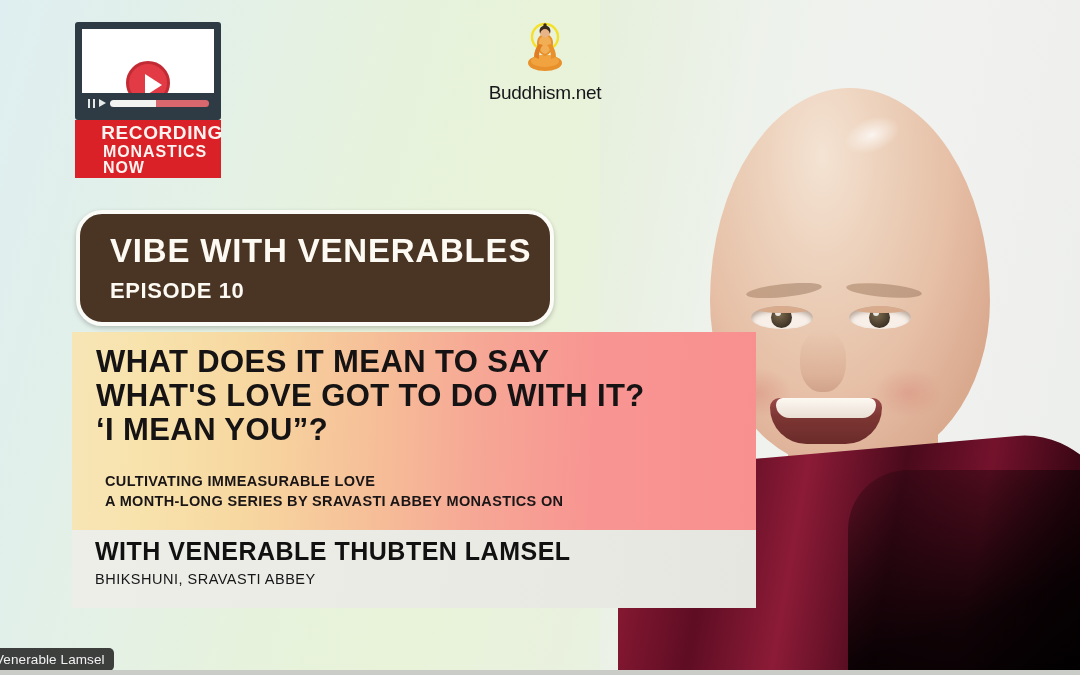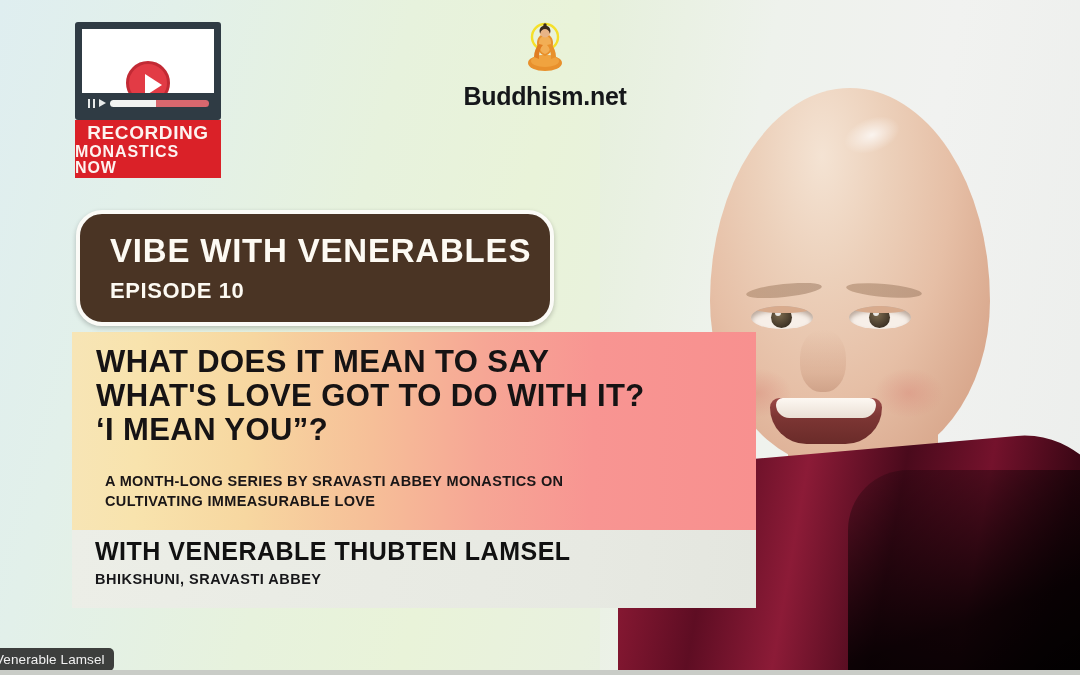--- a/index.html
+++ b/index.html
@@ -224,21 +224,21 @@
     color: #111;
     font-weight: 700;
     font-size: 25px;
     letter-spacing: .5px;
     line-height: 1.05;
   }
   .presenter-sub {
     position: absolute;
     left: 95px; top: 571px;
     color: #17171a;
-    font-weight: 700;
+    font-weight: 400;
     font-size: 14.5px;
     letter-spacing: .5px;
   }
 
   
   .plaque {
     position: absolute;
     left: 76px; top: 210px;
     width: 478px; height: 116px;
     background: #4a3424;
@@ -333,20 +333,21 @@
   .rec-badge {
     position: absolute;
     left: 0; top: 98px;
     width: 146px; height: 58px;
     background: #da2128;
     display: flex;
     flex-direction: column;
     align-items: center;
     justify-content: center;
     gap: 2px;
+    padding-left: 28px;
   }
   .rec-line1 {
     color: #fdf3f0;
     font-weight: 700;
     font-size: 19px;
     letter-spacing: .6px;
     line-height: 1;
   }
   .rec-line2 {
     color: #fdf3f0;
@@ -363,22 +364,22 @@
     width: 180px;
     text-align: center;
   }
   .brand-figure {
     position: relative;
     width: 60px; height: 60px;
     margin: 0 auto 2px;
   }
   .brand-name {
     color: #15171a;
-    font-weight: 700;
-    font-size: 25px;
+    font-weight: 400;
+    font-size: 19px;
     letter-spacing: -.3px;
     font-family: "Liberation Sans", sans-serif;
   }
 
   
   .nametag {
     position: absolute;
     left: -14px; top: 648px;
     height: 23px;
     padding: 0 9px 0 9px;
@@ -478,22 +479,22 @@
     <div class="plaque-ep">EPISODE 10</div>
   </div>
 
   <div class="headline">
     <div>WHAT DOES IT MEAN TO SAY</div>
     <div>WHAT'S LOVE GOT TO DO WITH IT?</div>
     <div>‘I MEAN YOU”?</div>
   </div>
 
   <div class="subline">
+    <div>CULTIVATING IMMEASURABLE LOVE</div>
     <div>A MONTH-LONG SERIES BY SRAVASTI ABBEY MONASTICS ON</div>
-    <div>CULTIVATING IMMEASURABLE LOVE</div>
   </div>
 
   <div class="presenter">WITH VENERABLE THUBTEN LAMSEL</div>
   <div class="presenter-sub">BHIKSHUNI, SRAVASTI ABBEY</div>
 
   <div class="nametag">Venerable Lamsel</div>
 
   <div class="bottom-bar"></div>
 </div>
 

